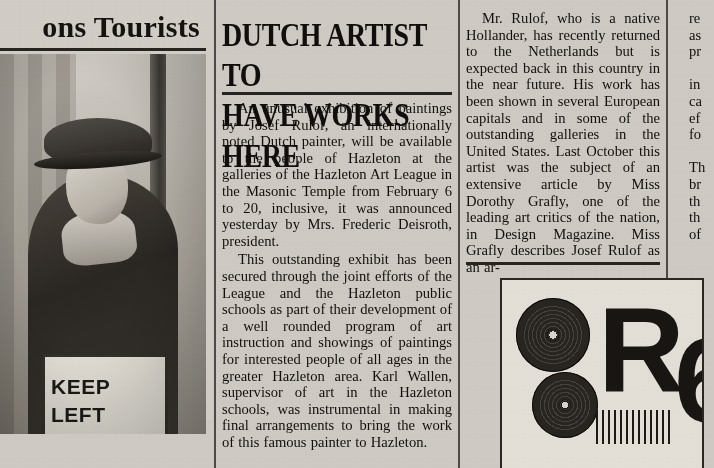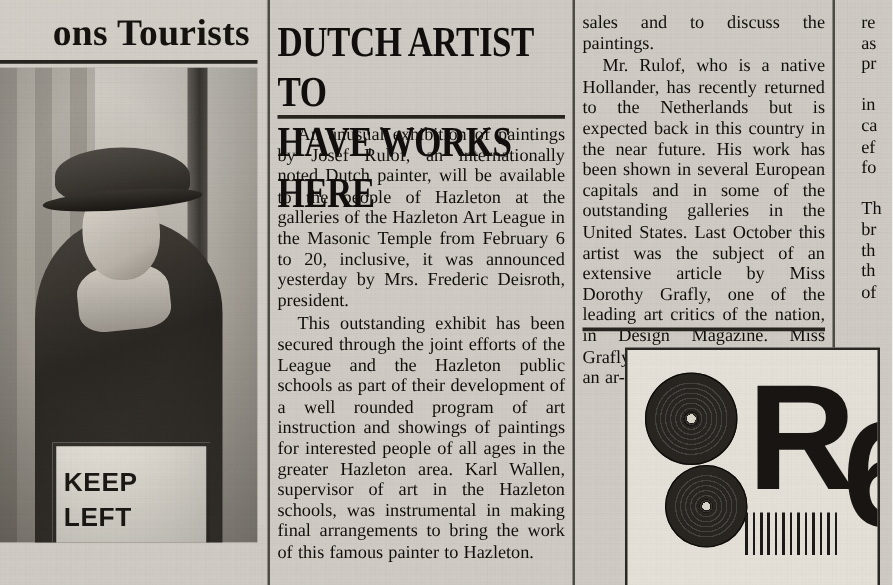--- a/index.html
+++ b/index.html
@@ -298,21 +298,20 @@
     </div>
     <div class="hr-underline"></div>
     <div class="body-col">
       <p>An unusual exhibition of paintings by Josef Rulof, an internationally noted Dutch painter, will be available to the people of Hazleton at the galleries of the Hazleton Art League in the Masonic Temple from February 6 to 20, inclusive, it was announced yesterday by Mrs. Frederic Deisroth, president.</p>
       <p>This outstanding exhibit has been secured through the joint efforts of the League and the Hazleton public schools as part of their development of a well rounded program of art instruction and showings of paintings for interested people of all ages in the greater Hazleton area. Karl Wallen, supervisor of art in the Hazleton schools, was instrumental in making final arrangements to bring the work of this famous painter to Hazleton.</p>
     </div>
   </div>
 
   <div class="col3">
     <div class="body-col">
-      <p style="text-indent:0">sales and to discuss the paintings.</p>
       <p>Mr. Rulof, who is a native Hollander, has recently returned to the Netherlands but is expected back in this country in the near future. His work has been shown in several European capitals and in some of the outstanding galleries in the United States. Last October this artist was the subject of an extensive article by Miss Dorothy Grafly, one of the leading art critics of the nation, in Design Magazine. Miss Grafly describes Josef Rulof as an ar-</p>
     </div>
     <div class="col3-rule"></div>
 
     <div class="adbox">
       <div class="record r1"></div>
       <div class="record r2"></div>
       <div class="bigletter bl1">R</div>
       <div class="bigletter bl2">6</div>
       <div class="eq-bars"></div>

